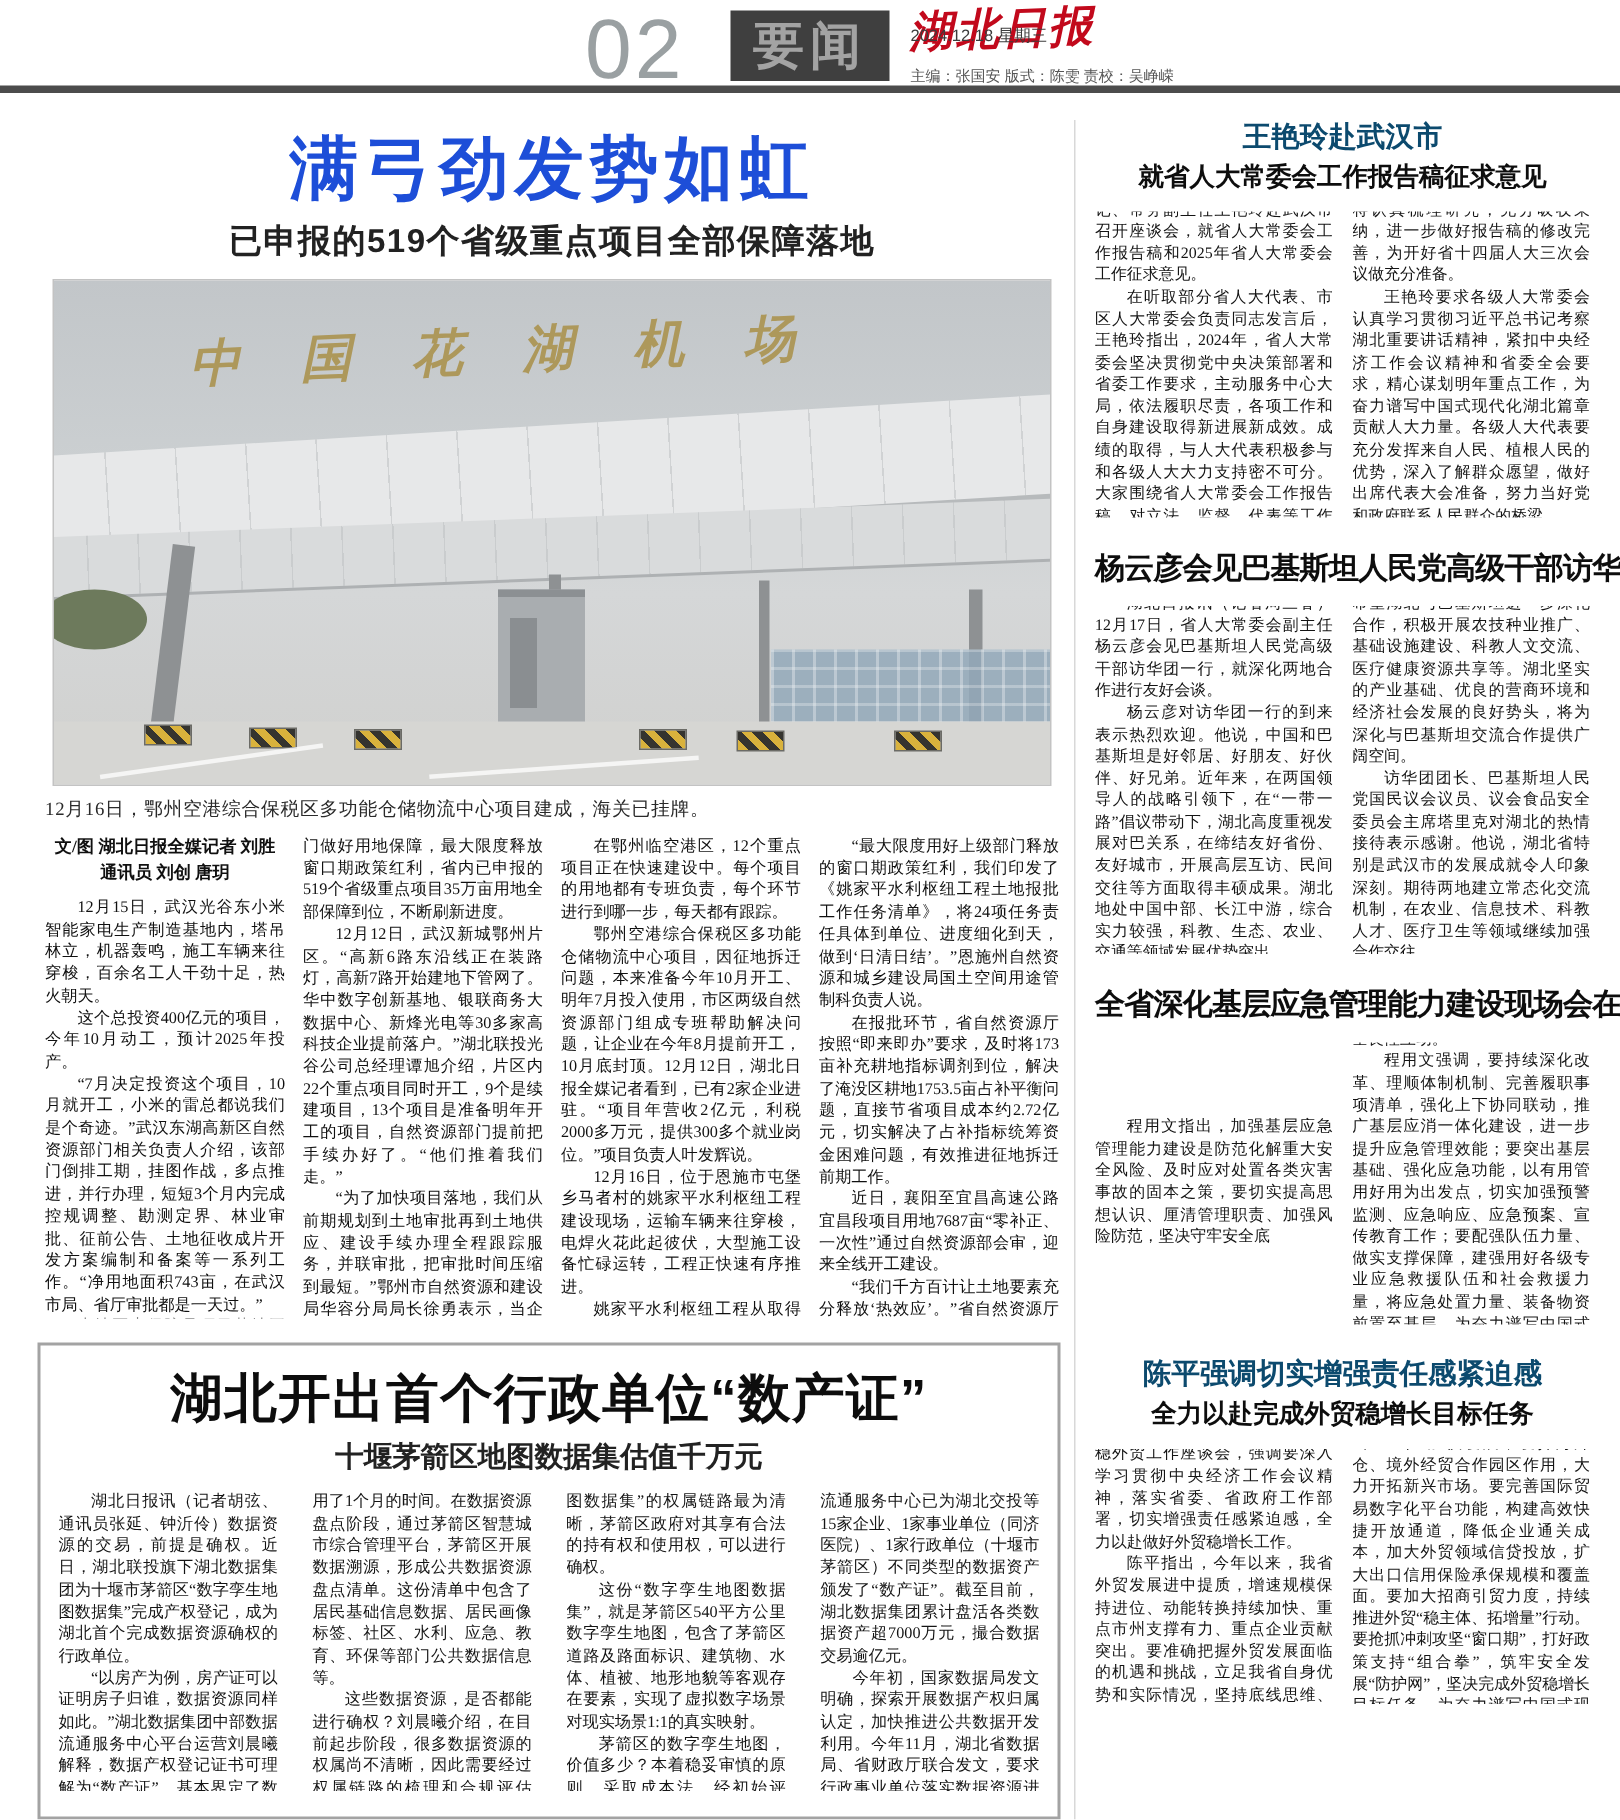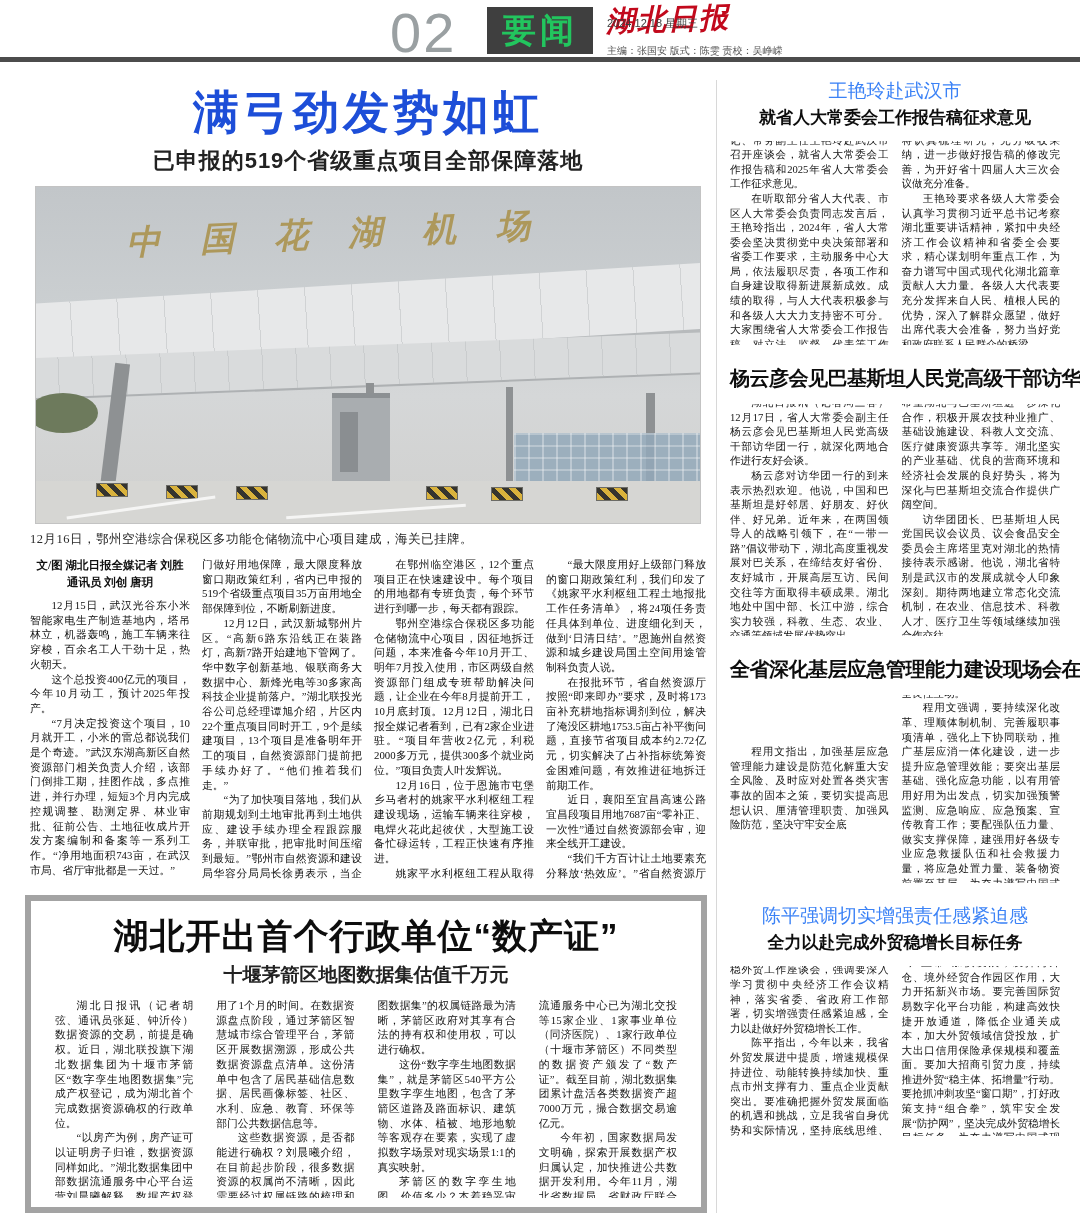--- a/index.html
+++ b/index.html
@@ -6,21 +6,21 @@
   body{
     width:1080px;height:1213px;position:relative;background:#ffffff;
     font-family:"Liberation Serif","DejaVu Serif",serif;color:#141414;
     overflow:hidden;
   }
   
   .page-num{position:absolute;left:390px;top:0px;font-family:"Liberation Sans",sans-serif;
     font-size:56px;color:#9aa0a2;font-weight:400;letter-spacing:2px;}
   .section-box{position:absolute;left:487px;top:7px;width:106px;height:47px;background:#3f3f3f;
     display:flex;align-items:center;justify-content:center;}
-  .section-box span{color:#22c55e;font-family:"Liberation Sans",sans-serif;font-size:34px;
+  .section-box span{color:#a3a3a3;font-family:"Liberation Sans",sans-serif;font-size:34px;
     font-weight:bold;letter-spacing:4px;}
   .masthead{position:absolute;left:606px;top:0px;color:#c2091c;font-size:29px;font-weight:bold;
     font-style:italic;transform:rotate(-2deg);font-family:"Liberation Serif",serif;letter-spacing:2px;}
   .date-line{position:absolute;left:607px;top:16px;font-size:11px;color:#3c3c3c;
     font-family:"Liberation Sans",sans-serif;}
   .staff-line{position:absolute;left:607px;top:44px;font-size:10px;color:#555;
     font-family:"Liberation Sans",sans-serif;}
   .header-bar{position:absolute;left:0;top:57px;width:1080px;height:5px;background:#4c4c4c;}
   
   .main-art{position:absolute;left:30px;top:76px;width:676px;}
@@ -55,34 +55,34 @@
     background:repeating-linear-gradient(45deg,#d9b23c 0 5px,#35342f 5px 10px);border:1px solid #6b6b66;}
   .ph-mark{position:absolute;height:3px;background:rgba(255,255,255,.75);}
   .photo-caption{font-size:12.5px;color:#2a2a2a;text-align:left;padding:7px 0 3px;letter-spacing:.5px;}
   .main-body{display:flex;gap:12px;margin-top:6px;height:322px;overflow:hidden;}
   .mcol{flex:1;font-size:10.8px;line-height:14.7px;text-align:justify;color:#101010;overflow:hidden;}
   .mcol p,.fcol p,.ra-sub p{margin:0;text-indent:2em;}
   .mcol p.cont,.fcol p.cont,.ra-sub p.cont{text-indent:0;}
   .byline{text-align:center !important;text-indent:0 !important;font-weight:bold;font-size:11.5px;line-height:17px;}
   .byline.last{margin-bottom:7px !important;}
   
-  .featured{position:absolute;left:25px;top:895px;width:682px;height:318px;border:6px solid #a3a3a3;
-    box-sizing:border-box;background:#fff;padding:4px 24px;overflow:hidden;}
+  .featured{position:absolute;left:25px;top:895px;width:682px;height:318px;border:2px solid #a3a3a3;
+    box-sizing:border-box;background:#fff;padding:4px 12px;overflow:hidden;}
   .feat-headline{font-family:"Liberation Sans",sans-serif;font-size:35px;font-weight:bold;text-align:center;
     margin:8px 0 2px;letter-spacing:1px;color:#0d0d0d;}
   .feat-subhead{font-family:"Liberation Sans",sans-serif;font-size:19px;text-align:center;margin:2px 0 10px;
     font-weight:600;color:#222;}
   .feat-body{display:flex;gap:23px;height:200px;overflow:hidden;}
   .fcol{flex:1;font-size:10.8px;line-height:14.7px;text-align:justify;overflow:hidden;}
   
   .v-divider{position:absolute;left:716px;top:80px;width:1px;height:1133px;background:#d8d8d8;}
   .rightcol{position:absolute;left:730px;top:78px;width:330px;}
   .ra{margin-bottom:20px;}
-  .ra .kicker{font-family:"Liberation Sans",sans-serif;text-align:center;font-size:19px;font-weight:normal;
-    margin:0 0 2px;color:#3b82f6;}
+  .ra .kicker{font-family:"Liberation Sans",sans-serif;text-align:center;font-size:19px;font-weight:bold;
+    margin:0 0 2px;color:#0c4a6e;}
   .ra .title{font-family:"Liberation Sans",sans-serif;text-align:center;font-size:17px;font-weight:bold;
     margin:0 0 12px;color:#0d0d0d;letter-spacing:0;}
   .ra .title.wide{font-size:20px;letter-spacing:-.5px;white-space:nowrap;}
   .ra-body{display:flex;gap:13px;font-size:10.6px;line-height:14.6px;text-align:justify;overflow:hidden;align-items:center;}
   .ra-sub{flex:1;overflow:hidden;}
   .ra1 .ra-body{height:204px;}
   .ra2 .ra-body{height:232px;}
   .ra3 .ra-body{height:188px;}
   .ra4 .ra-body{height:170px;}
 </style>

